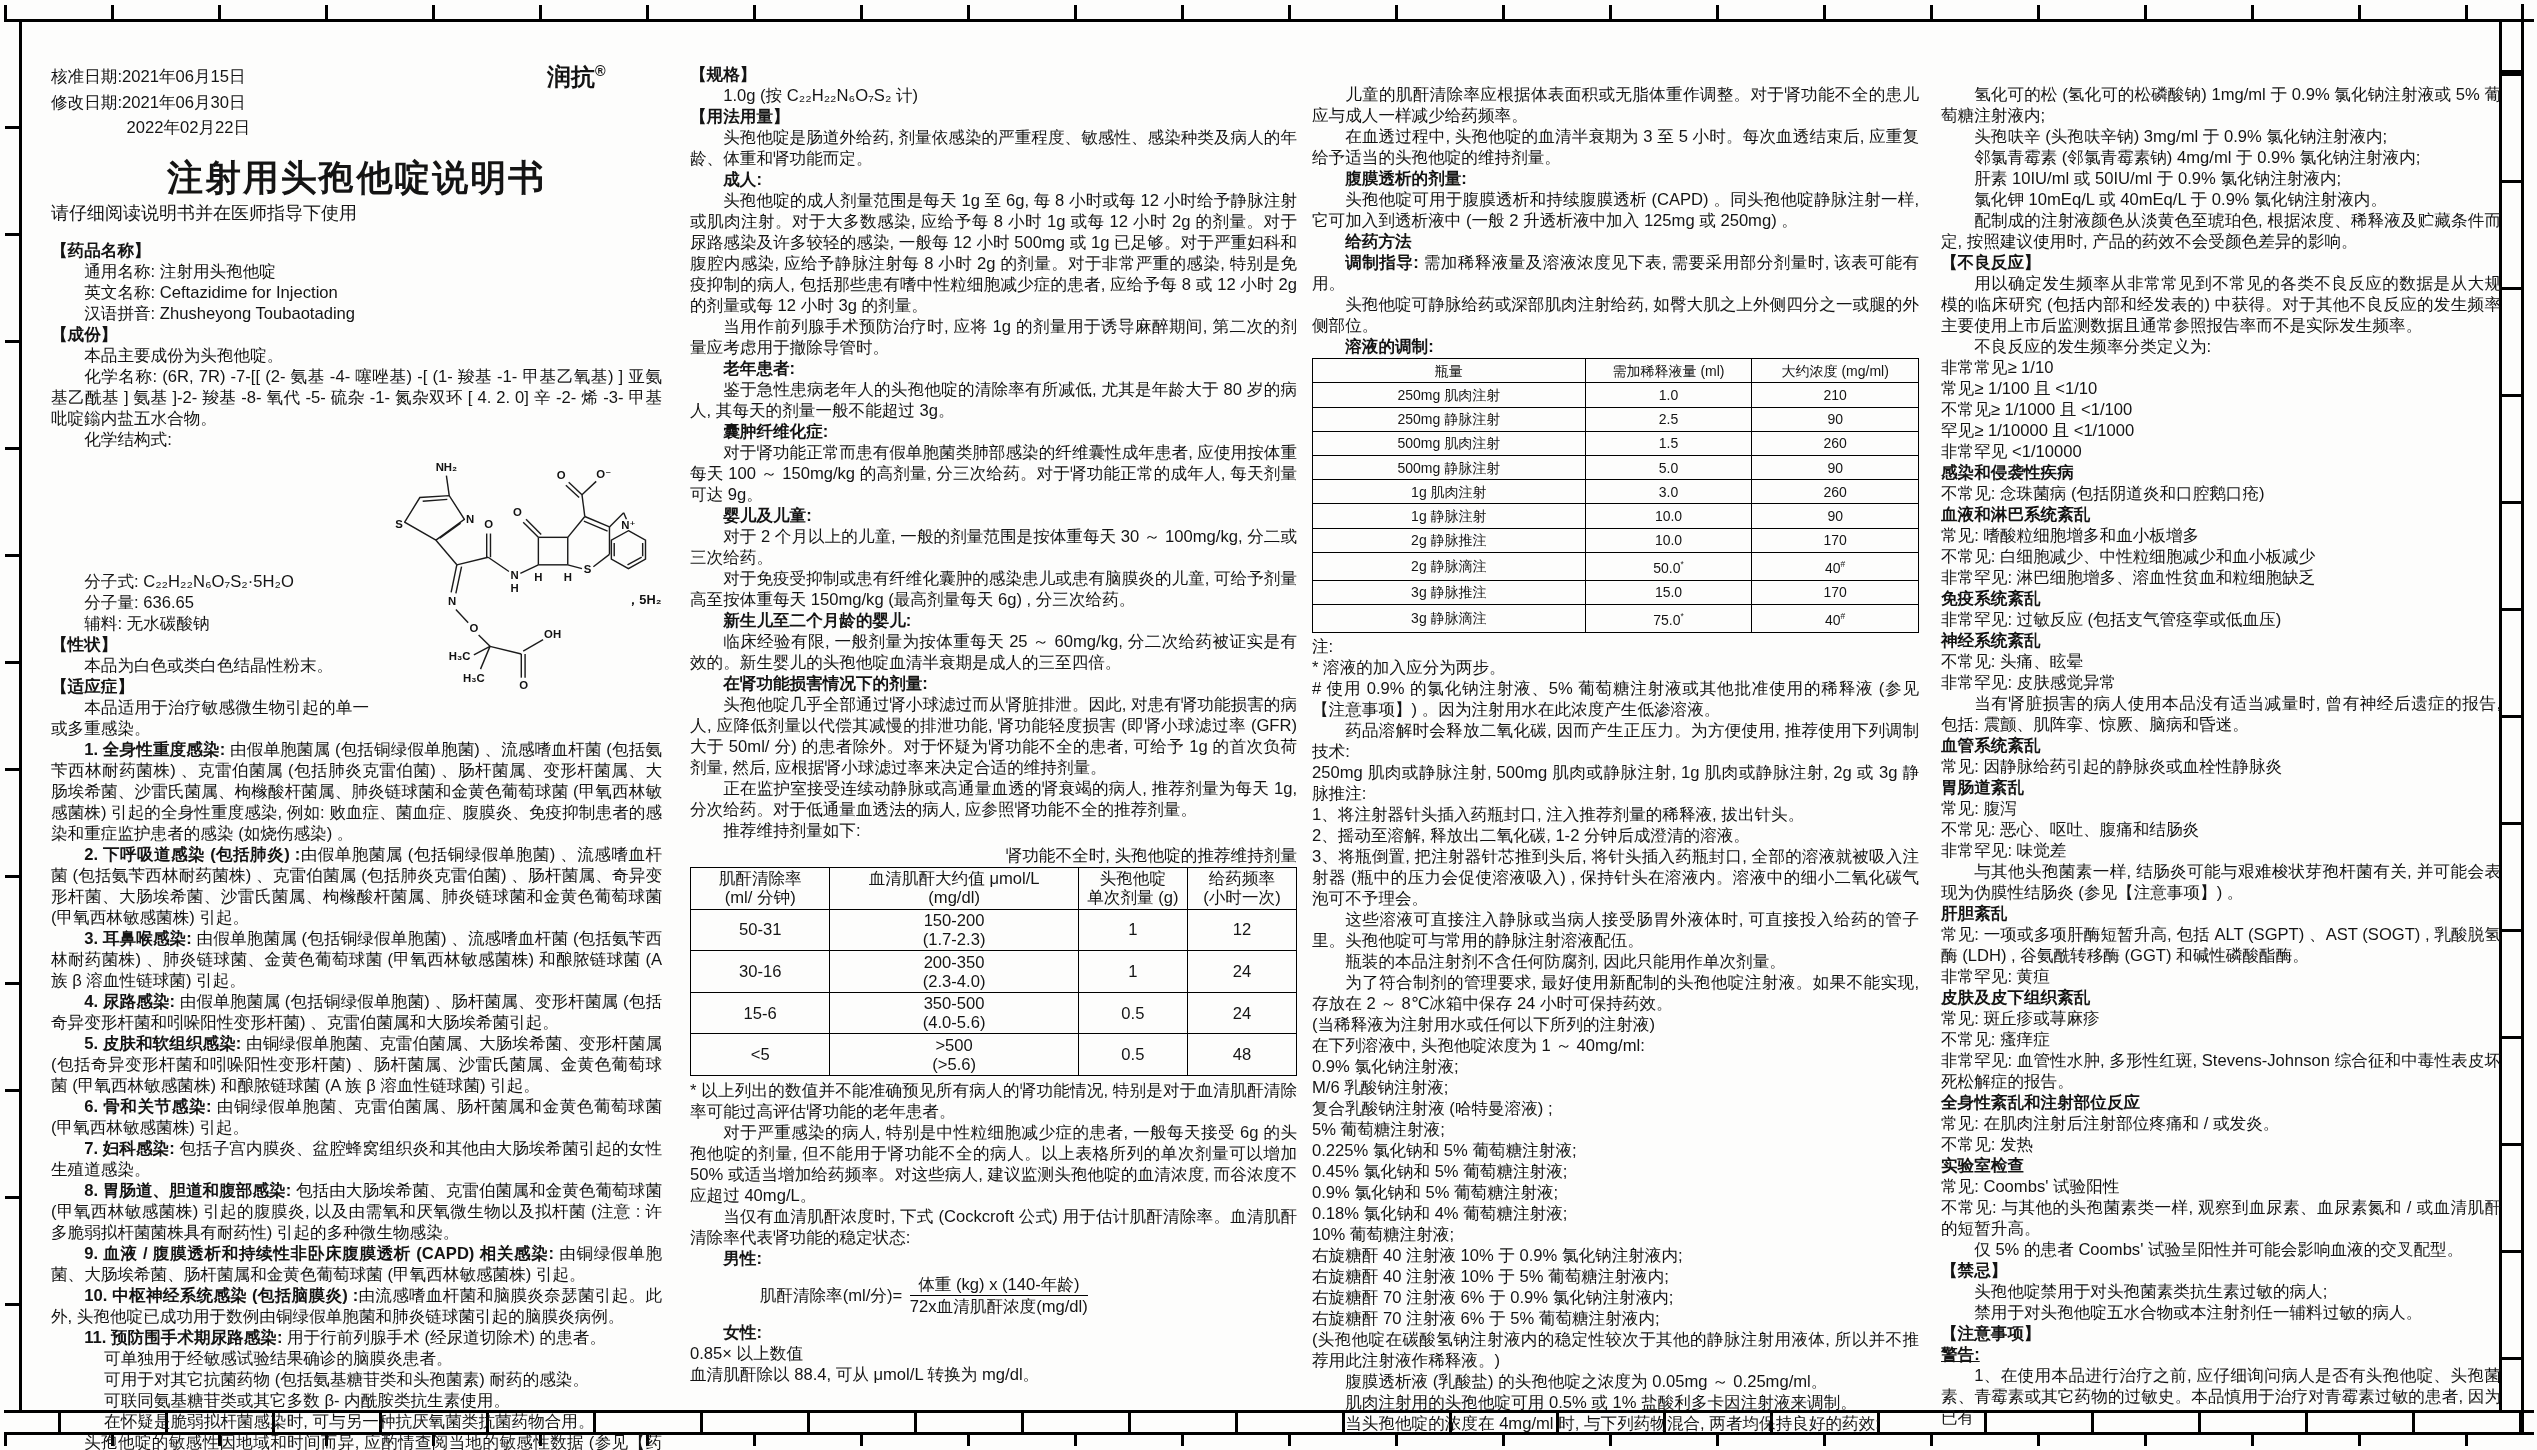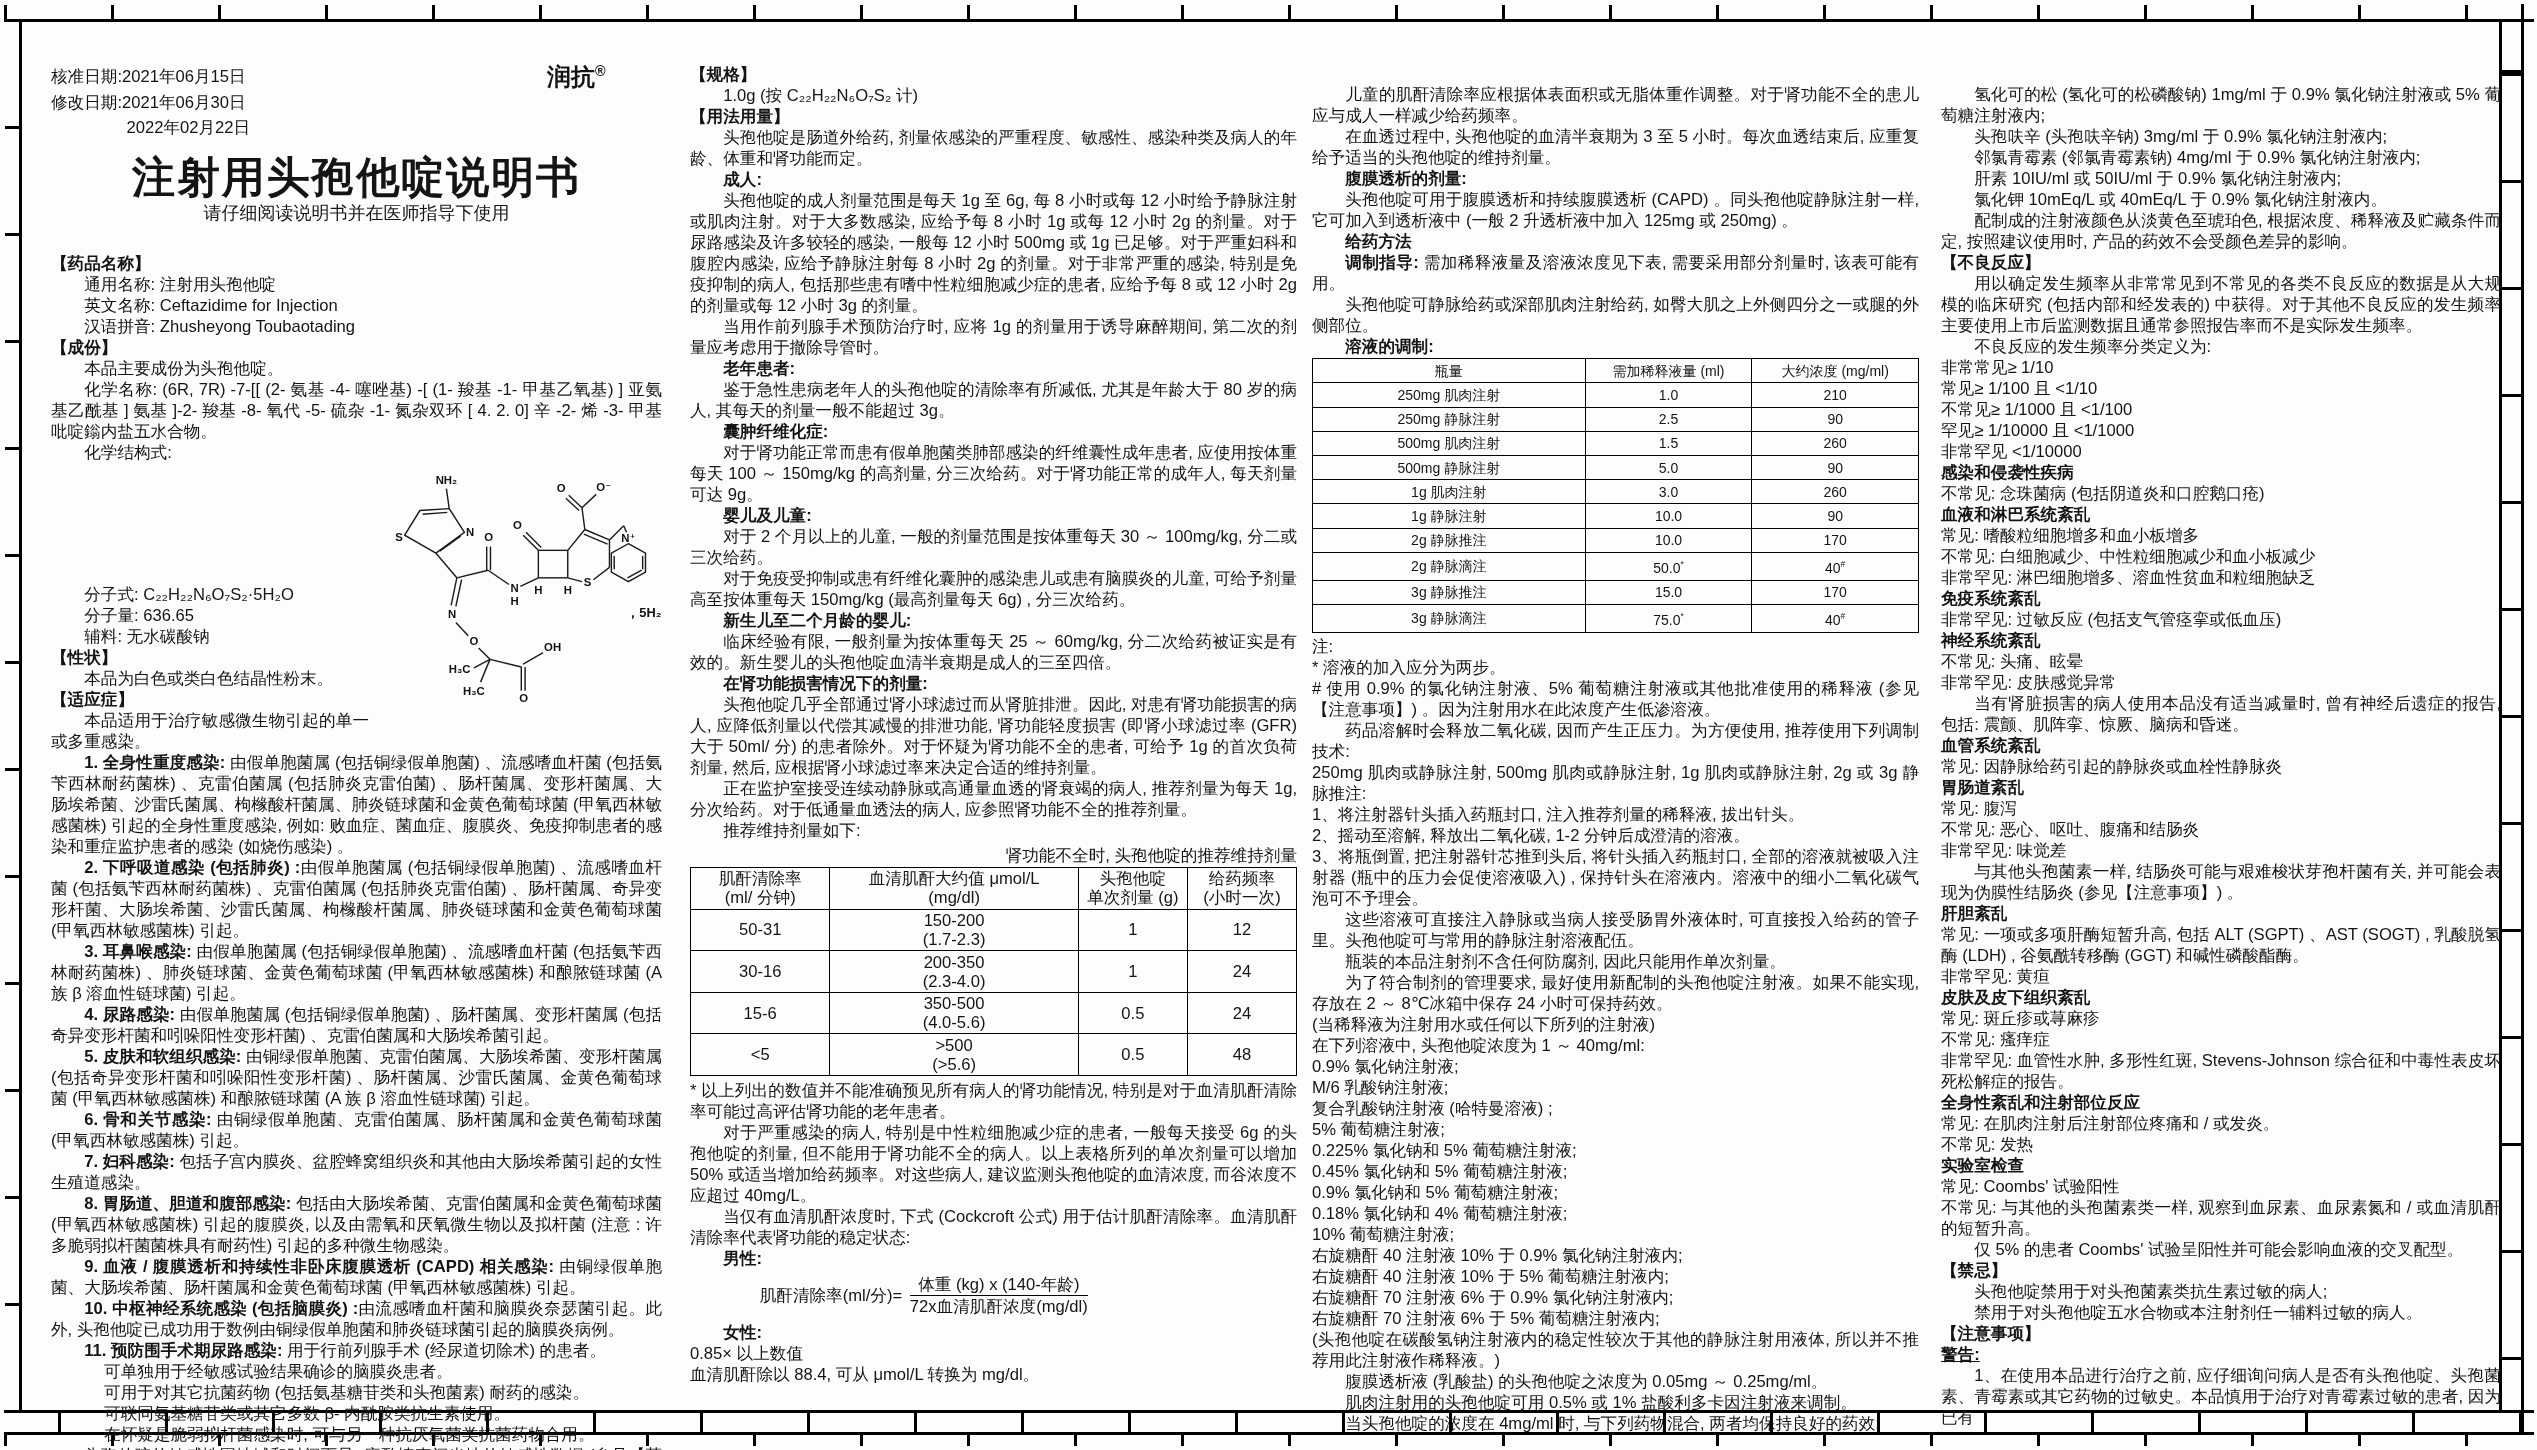--- a/index.html
+++ b/index.html
@@ -37,23 +37,23 @@
   .sec{font-weight:bold;}
   .bold{font-weight:bold;}
   .ind3{padding-left:3.2em;}
   .warn{font-weight:bold;text-decoration:underline;}
   strong{font-weight:bold;}
   
   .dates p{margin:0;line-height:25.6px;}
   .date3{padding-left:4.55em;}
   .brand{position:absolute;left:547px;top:61px;font-size:24px;font-weight:bold;}
   .brand sup{font-size:60%;}
-  .doc-title{font-size:43px;font-weight:bold;text-align:center;letter-spacing:1.9px;
+  .doc-title{font-size:36px;font-weight:bold;text-align:center;letter-spacing:1.9px;
              margin:16.6px 0 5.1px 0;line-height:41px;text-indent:0;}
-  .doc-sub{font-size:18px;text-align:center;margin:0 0 29px 0;text-indent:0;}
+  .doc-sub{font-size:18px;text-align:left;margin:0 0 16px 0;text-indent:0;}
   
   .struct{float:right;width:289px;height:256px;margin:1.3px 0 2.6px 3.8px;}
   .struct svg{width:289px;height:256px;}
   .struct text{font-size:24px;fill:#111;paint-order:stroke;stroke:#fdfdfc;stroke-width:7px;font-weight:bold;}
   .struct .big{font-size:27px;}
   .struct line,.struct polyline,.struct polygon{stroke:#1b1b1b;stroke-width:3;fill:none;}
   .mol{margin-top:121px;}
   
   .tbl-title{text-align:right;margin:3.8px 0 1.3px 0;text-indent:0;}
   table{border-collapse:collapse;width:100%;margin:1.3px 0 3.8px 0;}

